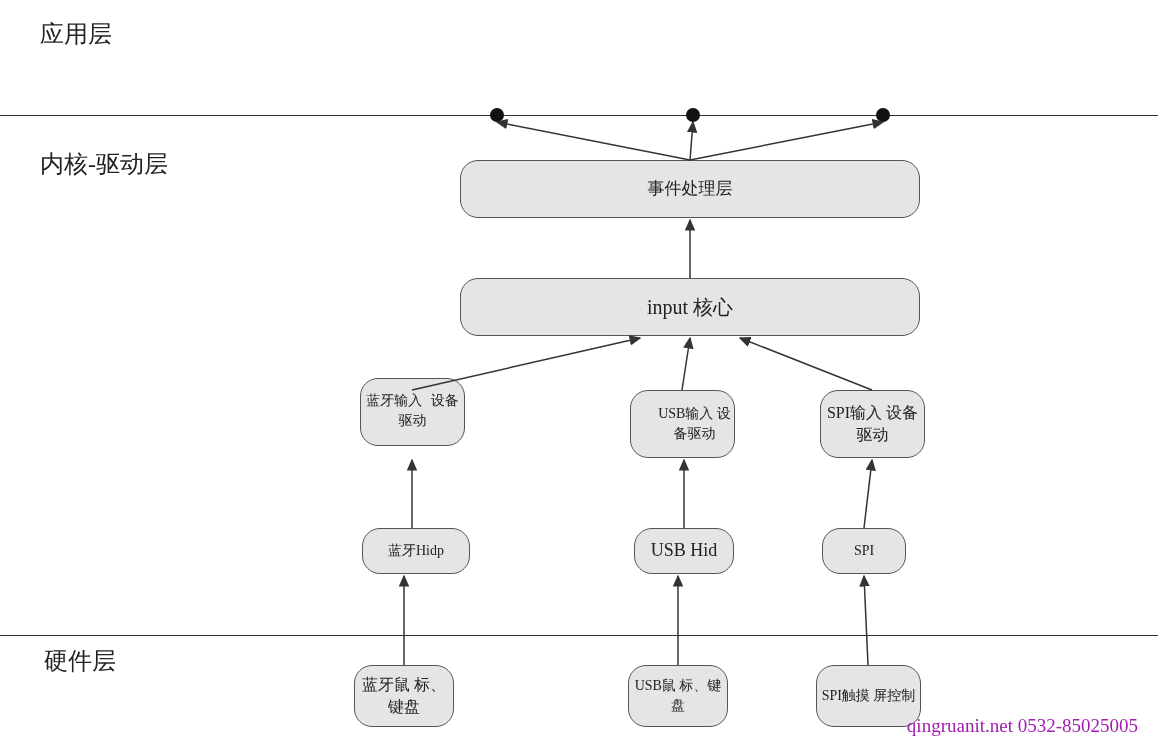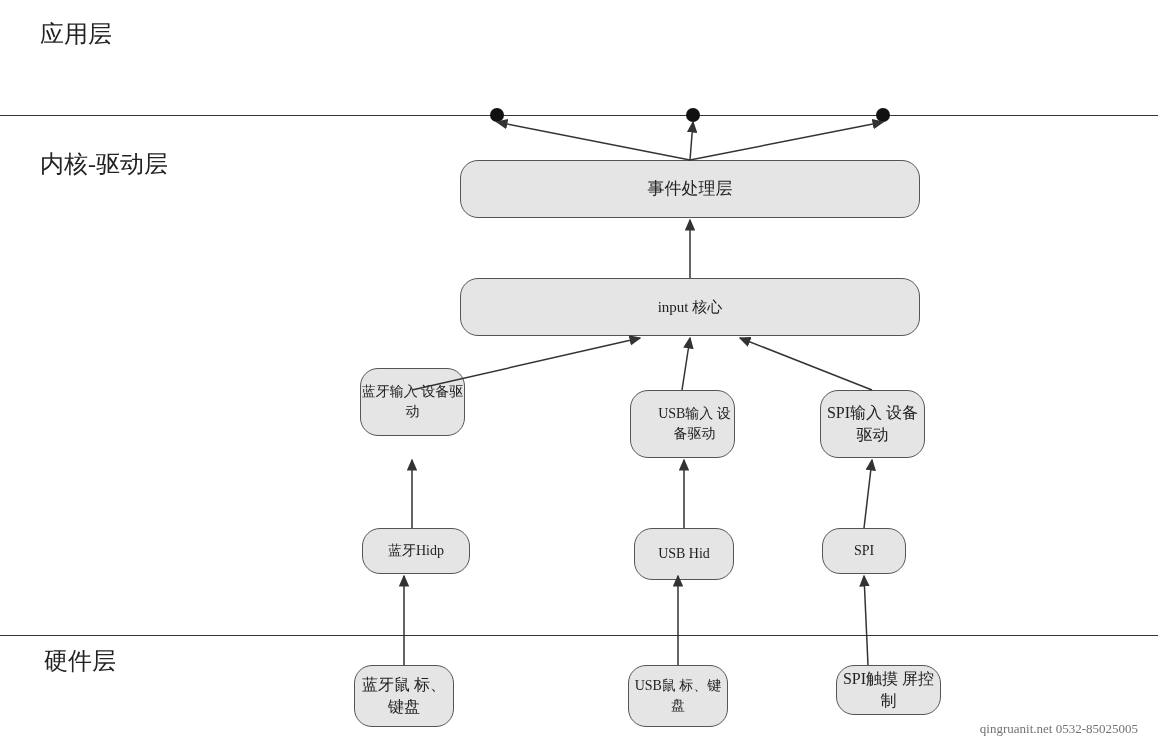--- a/index.html
+++ b/index.html
@@ -60,54 +60,54 @@
       left: 0;
       width: 1158px;
       height: 755px;
       pointer-events: none;
     }
 
     .watermark {
       position: absolute;
       bottom: 18px;
       right: 20px;
-      font-size: 13px;
-      color: #737373;
+      font-size: 19px;
+      color: #a21caf;
     }
   </style>
 </head>
 <body>
 
 <div class="layer-label" style="top:18px; left:40px;">应用层</div>
 <div class="layer-label" style="top:148px; left:40px;">内核-驱动层</div>
 <div class="layer-label" style="top:645px; left:44px;">硬件层</div>
 
 <div class="divider" style="top:115px;"></div>
 <div class="divider" style="top:635px;"></div>
 
 <div class="dot" style="top:108px; left:490px;"></div>
 <div class="dot" style="top:108px; left:686px;"></div>
 <div class="dot" style="top:108px; left:876px;"></div>
 
 <div class="box" style="left:460px; top:160px; width:460px; height:58px; font-size:17px;">事件处理层</div>
-<div class="box" style="left:460px; top:278px; width:460px; height:58px; font-size:15px;">input 核心</div>
-<div class="box" style="left:360px; top:368px; width:105px; height:68px; font-size:14px;">蓝牙输入
+<div class="box" style="left:460px; top:278px; width:460px; height:58px; font-size:20px;">input 核心</div>
+<div class="box" style="left:360px; top:378px; width:105px; height:68px; font-size:14px;font-family:Liberation Mono, monospace;">蓝牙输入
 设备驱动</div>
 <div class="box" style="left:630px; top:390px; width:105px; height:68px; font-size:14px;padding-left:24px;">USB输入
 设备驱动</div>
 <div class="box" style="left:820px; top:390px; width:105px; height:68px; font-size:16px;">SPI输入
 设备驱动</div>
 <div class="box" style="left:362px; top:528px; width:108px; height:46px; font-size:14px;">蓝牙Hidp</div>
-<div class="box" style="left:634px; top:528px; width:100px; height:52px; font-size:14px;">USB Hid</div>
+<div class="box" style="left:634px; top:528px; width:100px; height:46px; font-size:18px;">USB Hid</div>
 <div class="box" style="left:822px; top:528px; width:84px; height:46px; font-size:14px;">SPI</div>
 <div class="box" style="left:354px; top:665px; width:100px; height:62px; font-size:16px;">蓝牙鼠
 标、键盘</div>
 <div class="box" style="left:628px; top:665px; width:100px; height:62px; font-size:14px;">USB鼠
 标、键盘</div>
-<div class="box" style="left:836px; top:665px; width:105px; height:50px; font-size:16px;">SPI触摸
+<div class="box" style="left:816px; top:665px; width:105px; height:62px; font-size:14px;">SPI触摸
 屏控制</div>
 
 <svg class="arrows">
   <defs>
     <marker id="arrowhead" markerWidth="8" markerHeight="7" refX="7" refY="3.5" orient="auto">
       <polygon points="0 0, 8 3.5, 0 7" fill="#333"></polygon>
     </marker>
     <marker id="arrowhead-up" markerWidth="8" markerHeight="7" refX="1" refY="3.5" orient="auto">
       <polygon points="8 0, 0 3.5, 8 7" fill="#333"></polygon>
     </marker>

